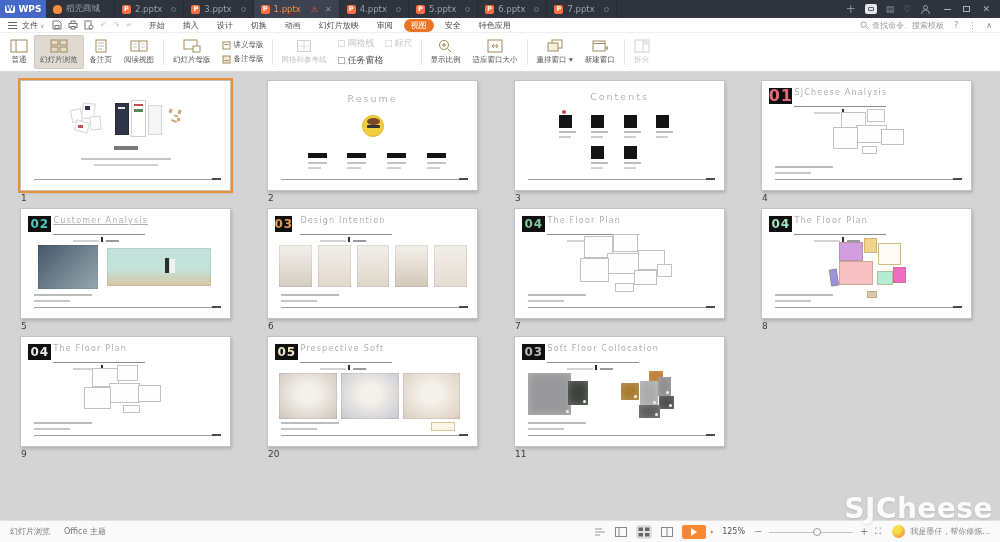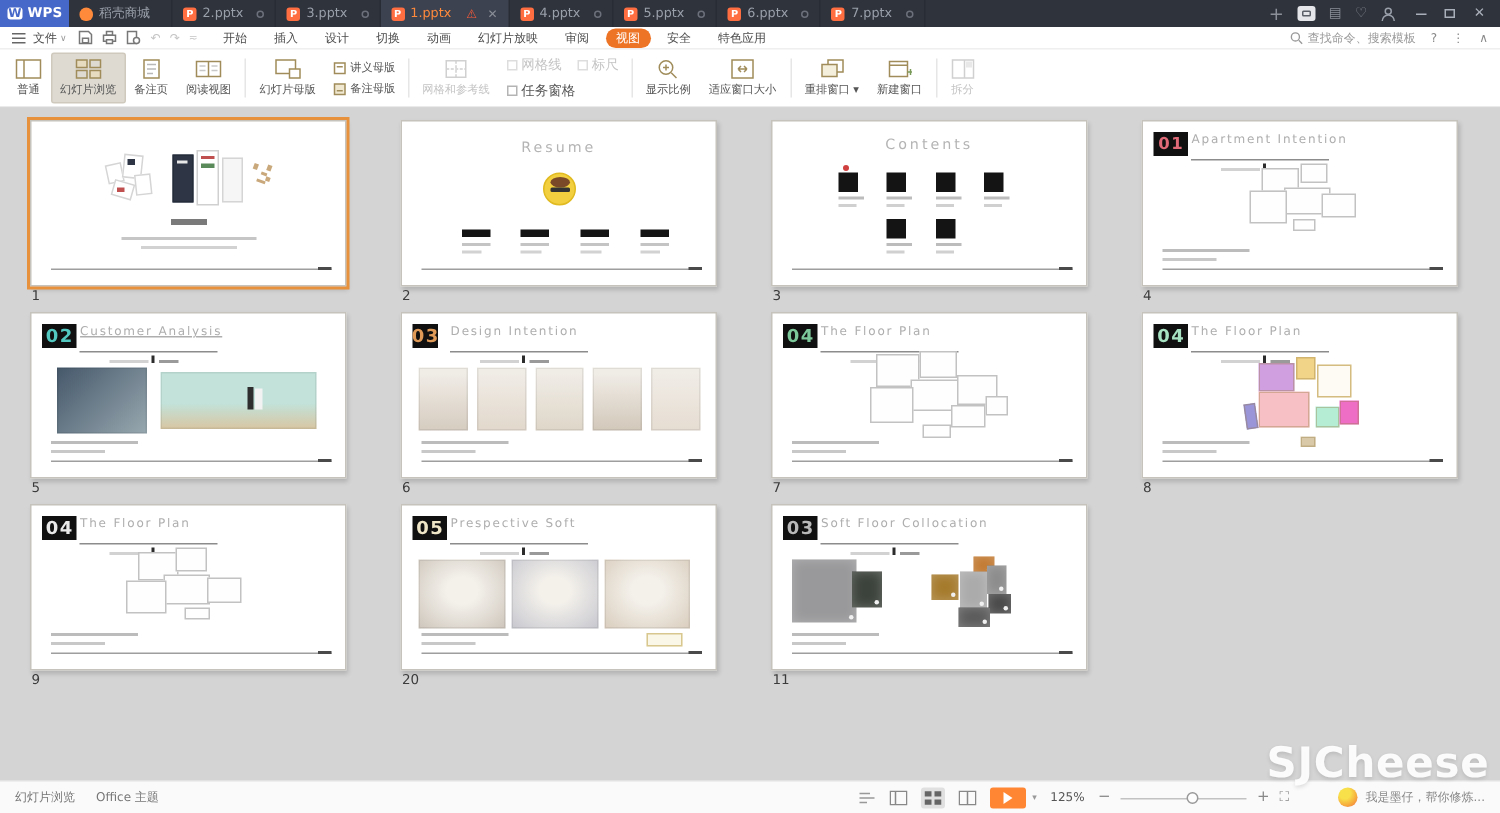--- a/index.html
+++ b/index.html
@@ -77,21 +77,21 @@
 .sb-ico svg{display:block}
 .play-btn{width:24px;height:14px;background:#ff8633;border-radius:2px;display:flex;align-items:center;justify-content:center}
 .play-btn i{display:block;width:0;height:0;border-left:6px solid #fff;border-top:4px solid transparent;border-bottom:4px solid transparent}
 .play-caret{font-size:6px;color:#999;margin-left:-3px}
 .zoom-pct{color:#555;margin:0 2px}
 .zminus,.zplus{color:#888;font-size:10px;width:8px;text-align:center}
 .zslider{position:relative;width:84px;height:10px}
 .zslider .track{position:absolute;left:0;right:0;top:5px;height:1px;background:#c2c2c2}
 .zslider .handle{position:absolute;left:52%;top:1px;width:8px;height:8px;background:#fdfdfd;border:1px solid #999;border-radius:50%}
 .fit-ico{color:#888;font-size:9px}
-.assistant{display:flex;align-items:center;gap:5px;margin-left:26px;color:#8a8a8a}
+.assistant{display:flex;align-items:center;gap:5px;margin-left:4px;color:#8a8a8a}
 .ava{width:13px;height:13px;border-radius:50%;background:radial-gradient(circle at 35% 30%,#f8e04a 30%,#f6a93c 65%,#ef6a4a)}
 </style>
 </head>
 <body>
 
 <div class="app">
 
   <div class="titlebar">
     <div class="wps-logo">
       <span class="w">W</span>
@@ -411,22 +411,22 @@
             <div style="position: absolute; left: 52%; top: calc(60% + 16px); width: 17px; height: 2px; background: rgb(188, 188, 188);"></div>
             <div style="position: absolute; left: 52%; top: calc(60% + 21px); width: 12px; height: 2px; background: rgb(208, 208, 208);"></div>
             <div style="position: absolute; left: 22.5%; top: 27%; width: 4px; height: 4px; background: rgb(208, 64, 64); border-radius: 50%;"></div>
             <div style="position: absolute; left: 6%; right: 4.5%; bottom: 9%; height: 1px; background: rgb(158, 158, 158);"></div>
             <div style="position: absolute; right: 4.5%; bottom: 9%; width: 9px; height: 2px; background: rgb(74, 74, 74);"></div>
           </div>
           <div class="snum">3</div>
         </div>
         <div class="cell">
           <div class="thumb">
-            <div style="position: absolute; left: 3.5%; top: 6%; width: 23px; height: 16px; background: rgb(16, 16, 16); color: rgb(224, 106, 120); font-weight: 700; font-size: 11px; display: flex; align-items: center; justify-content: center; letter-spacing: 1px;">01</div>
-            <div style="position: absolute; left: 15.5%; top: 6.5%; font-size: 8px; color: rgb(174, 174, 174); letter-spacing: 1.2px; white-space: nowrap;">Apartment Intention</div>
+            <div style="position: absolute; left: 3.5%; top: 6%; width: 23px; height: 16px; background: rgb(16, 16, 16); color: rgb(224, 106, 120); font-weight: 700; font-size: 16px; display: flex; align-items: center; justify-content: center; letter-spacing: 1px;">01</div>
+            <div style="position: absolute; left: 15.5%; top: 6.5%; font-size: 8px; color: rgb(174, 174, 174); letter-spacing: 1.2px; white-space: nowrap;">SJCheese Analysis</div>
             <div style="position: absolute; left: 15.5%; top: 23%; width: 44%; height: 1px; background: rgb(140, 140, 140);"></div>
             <div style="position: absolute; left: 25%; top: 28%; width: 26px; height: 2px; background: rgb(210, 210, 210);"></div>
             <div style="position: absolute; left: 38.5%; top: 26%; width: 2px; height: 5px; background: rgb(44, 44, 44);"></div>
             <div style="position: absolute; left: 40.5%; top: 28%; width: 13px; height: 2px; background: rgb(154, 154, 154);"></div>
             <div style="position: absolute; left: 38%; top: 28%; width: 12%; height: 15%; border: 1px solid rgb(194, 194, 194); background: rgb(254, 254, 254);"></div>
             <div style="position: absolute; left: 50%; top: 26%; width: 9%; height: 12%; border: 1px solid rgb(194, 194, 194); background: rgb(254, 254, 254);"></div>
             <div style="position: absolute; left: 45%; top: 40%; width: 15%; height: 17%; border: 1px solid rgb(194, 194, 194); background: rgb(254, 254, 254);"></div>
             <div style="position: absolute; left: 34%; top: 42%; width: 12%; height: 20%; border: 1px solid rgb(194, 194, 194); background: rgb(254, 254, 254);"></div>
             <div style="position: absolute; left: 57%; top: 44%; width: 11%; height: 15%; border: 1px solid rgb(194, 194, 194); background: rgb(254, 254, 254);"></div>
             <div style="position: absolute; left: 48%; top: 60%; width: 7%; height: 7%; border: 1px solid rgb(194, 194, 194); background: rgb(254, 254, 254);"></div>

